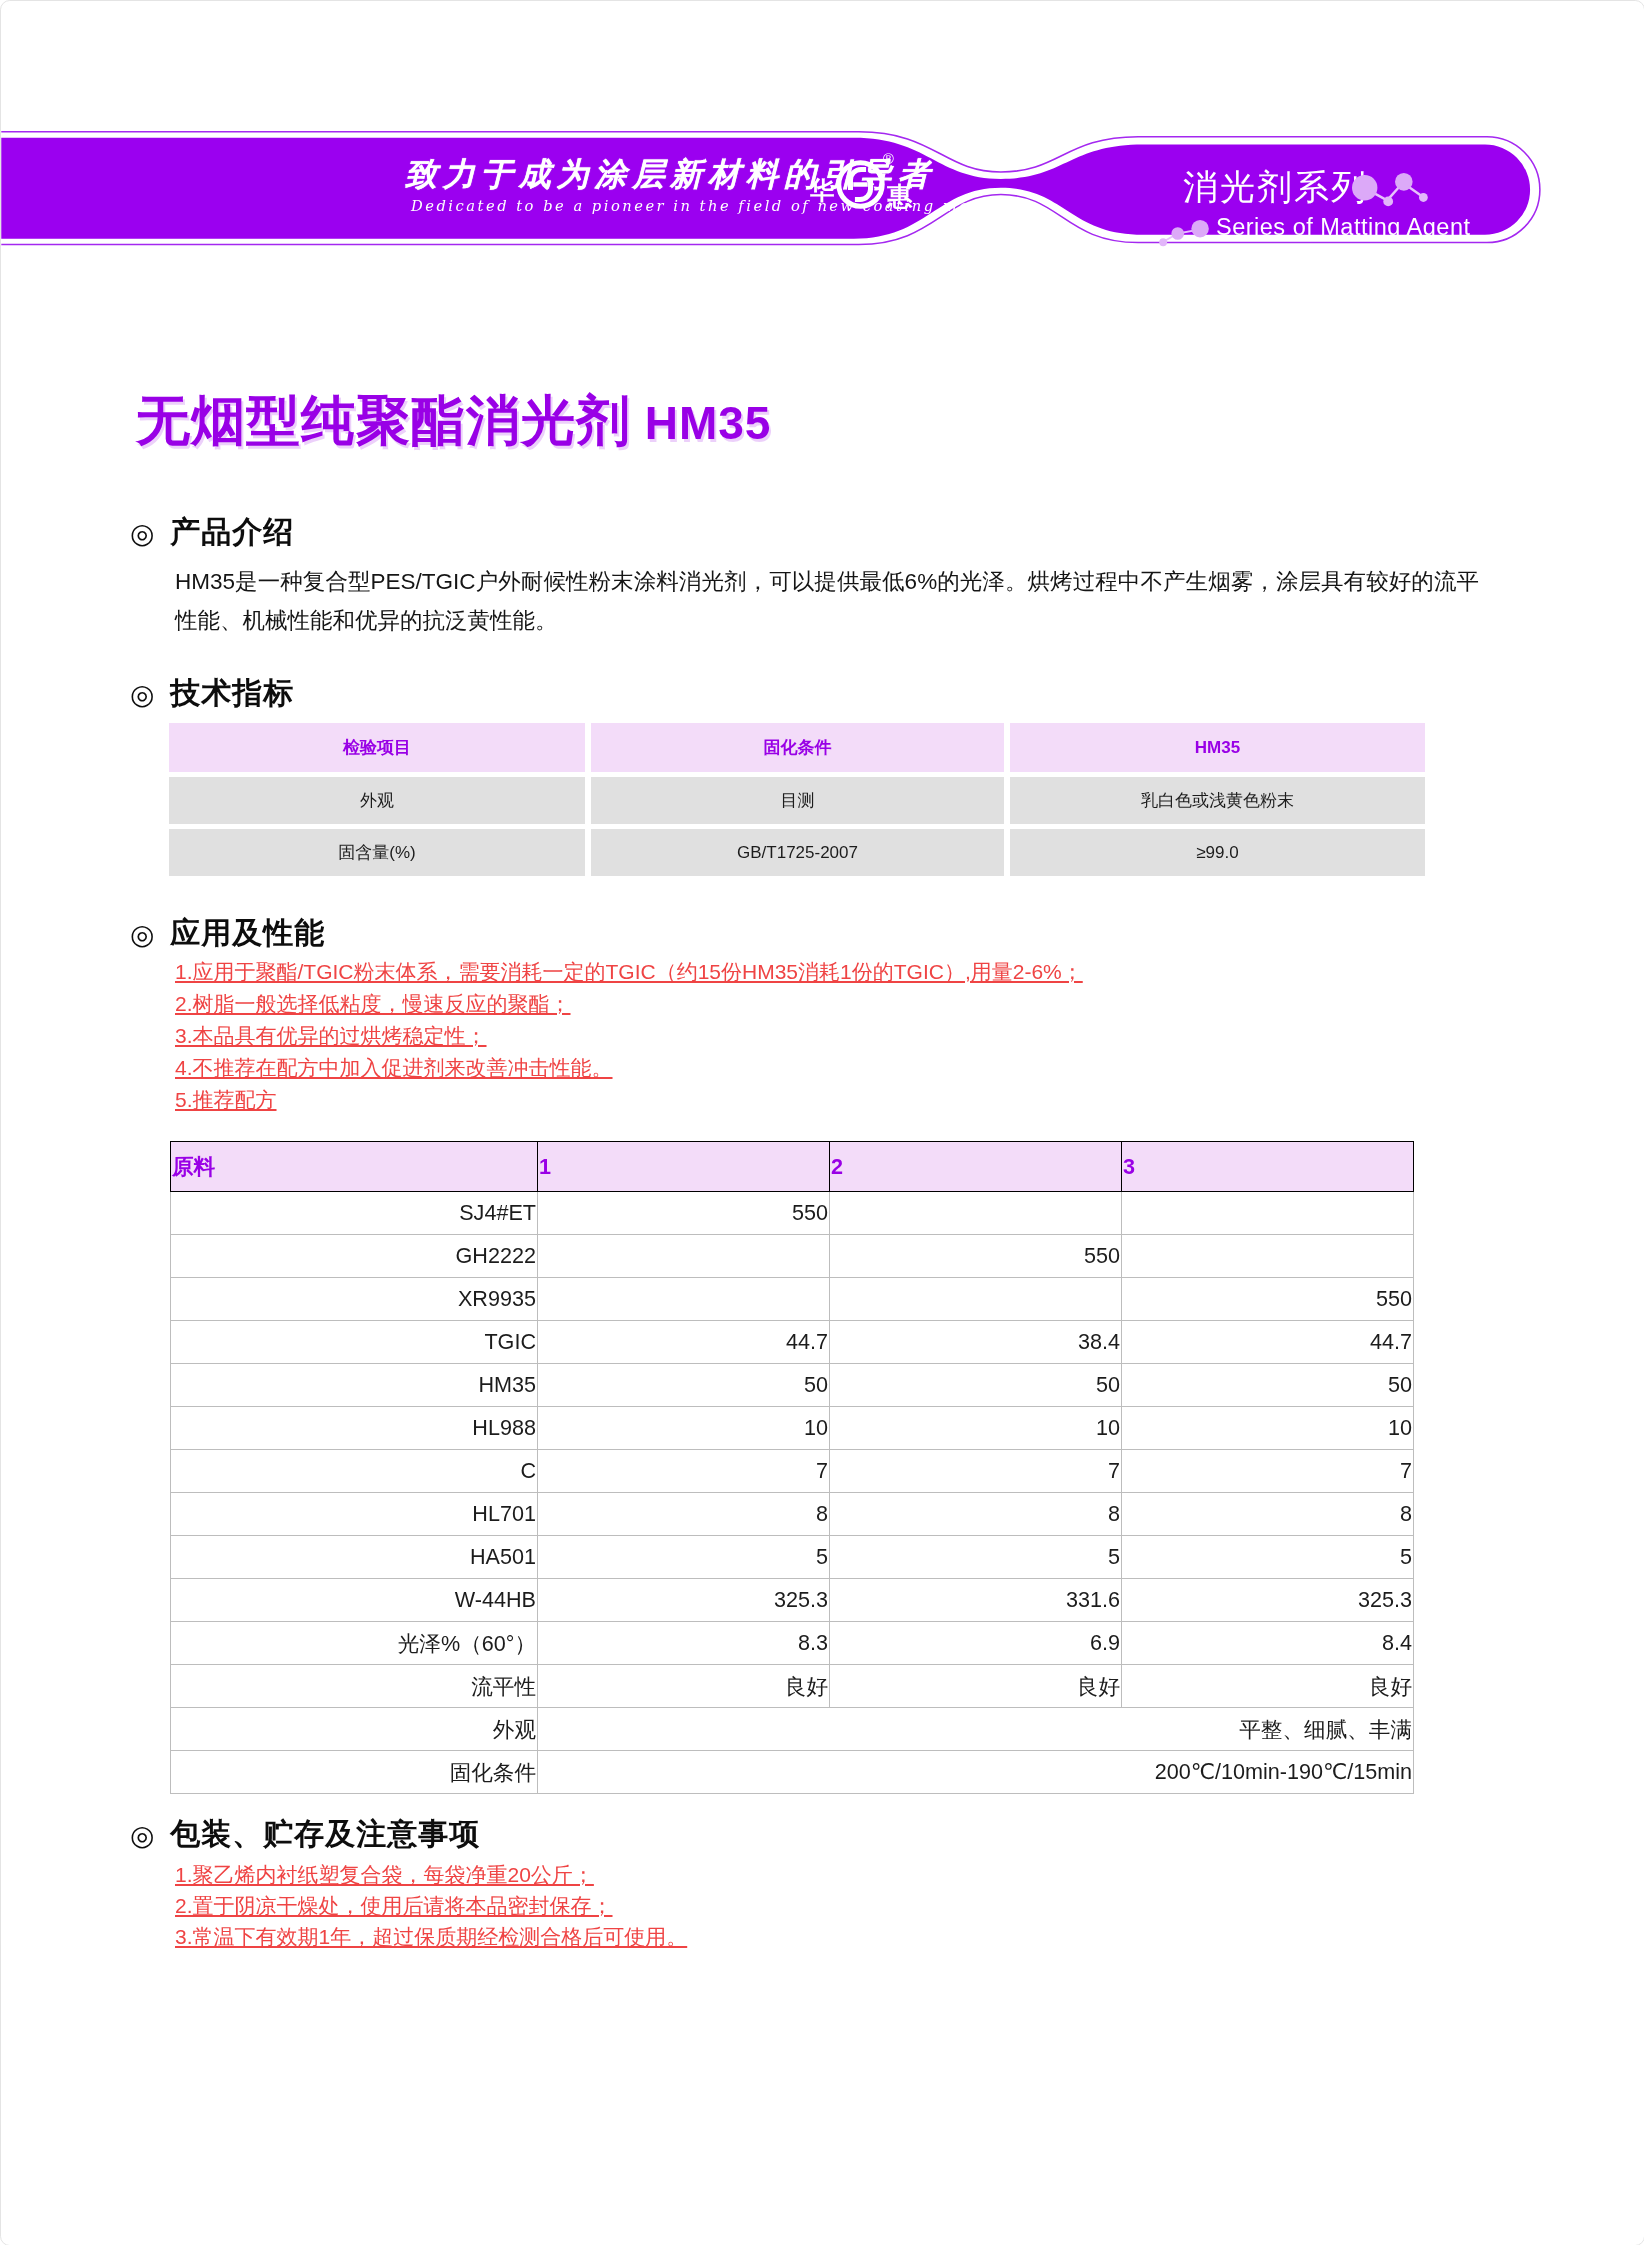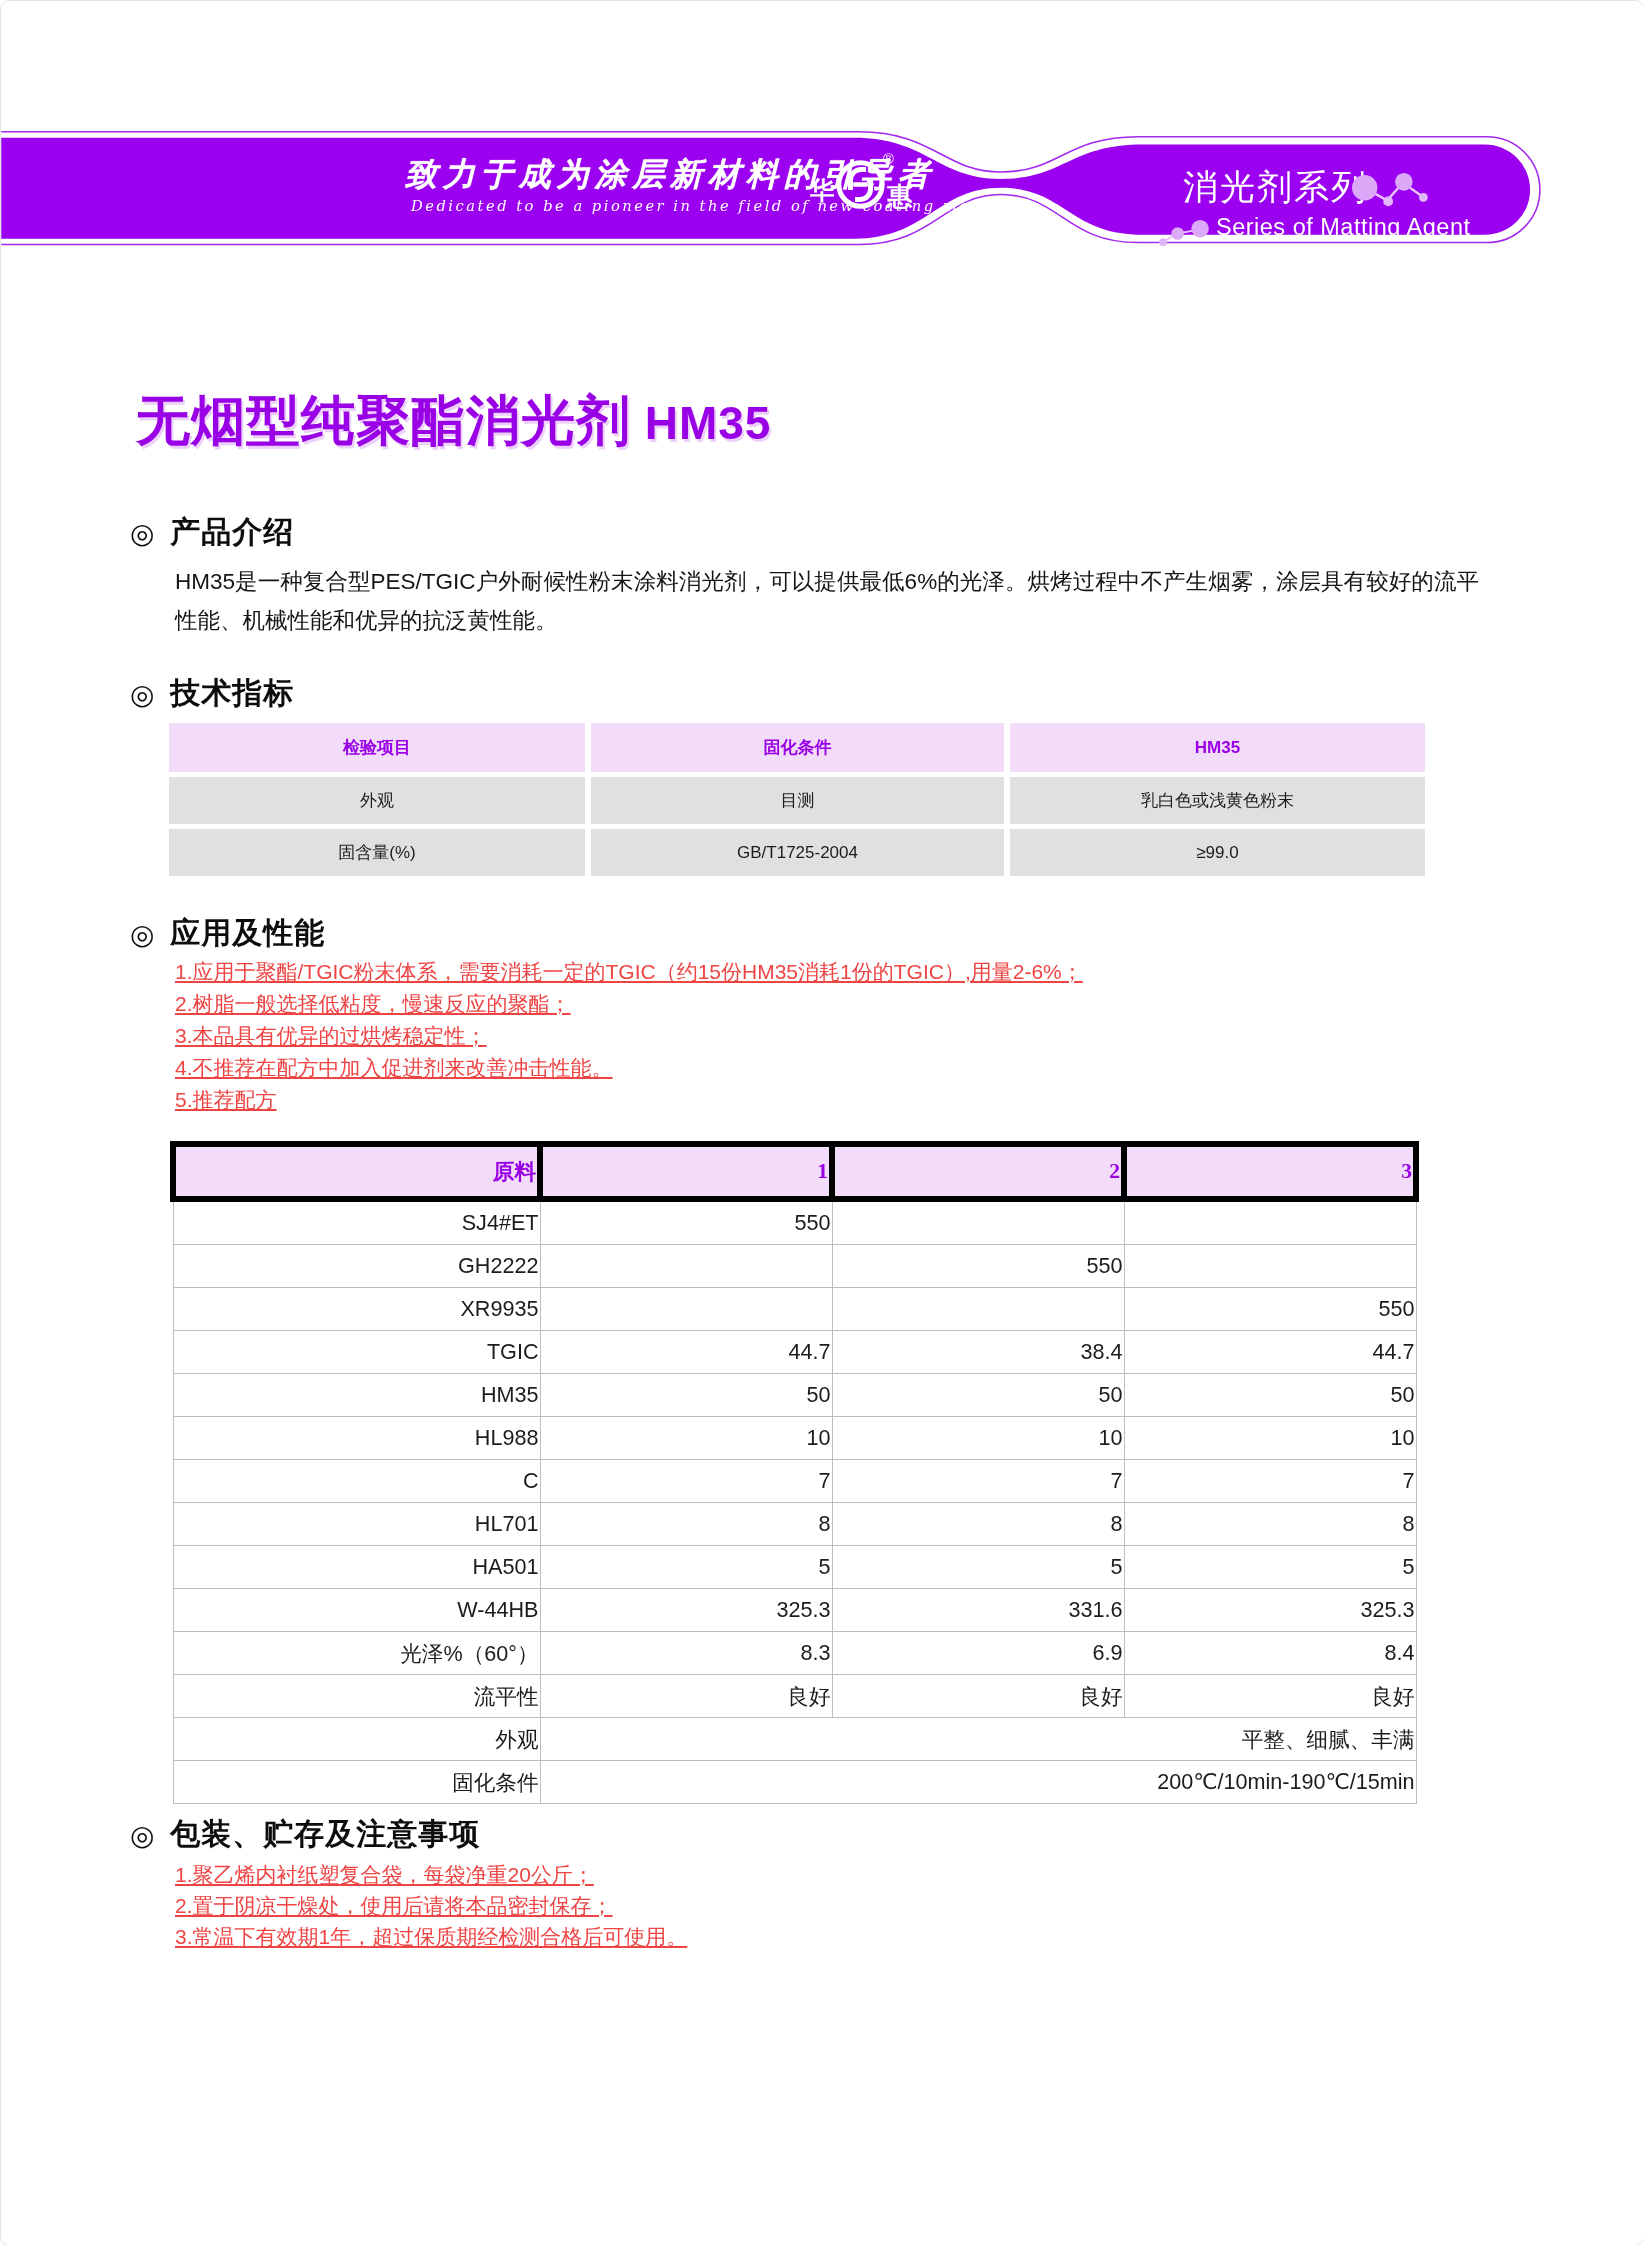--- a/index.html
+++ b/index.html
@@ -69,21 +69,21 @@
   .table1 td{
     height:45px;background:#e0e0e0;color:#1c1c1c;
     text-align:center;vertical-align:middle;
   }
   .table2{
     position:absolute;left:169px;top:1140px;width:1243px;
     border-collapse:collapse;font-size:21.6px;
   }
   .table2 th{
     height:47px;background:#f3dcf9;color:#9900e6;font-weight:bold;
-    border:6px solid #000000;text-align:right;vertical-align:middle;font-family:Liberation Serif, serif;
+    border:1px solid #000000;text-align:left;vertical-align:middle;
   }
   .table2 td{
     height:40px;background:#fff;color:#1c1c1c;
     border:1px solid #bdbdbd;text-align:right;vertical-align:middle;
   }
   
   .num-list{position:absolute;color:#ef4444;text-decoration:underline;}
   .app-list{left:174px;top:955px;font-size:21px;line-height:32px;}
   .pack-list{left:174px;top:1858px;font-size:21px;line-height:31px;}
   .list-line{white-space:nowrap;}
@@ -167,21 +167,21 @@
         </tr>
       </thead>
     <tbody>
         <tr>
           <td>外观</td>
           <td>目测</td>
           <td>乳白色或浅黄色粉末</td>
         </tr>
         <tr>
           <td>固含量(%)</td>
-          <td>GB/T1725-2004</td>
+          <td>GB/T1725-2007</td>
           <td>≥99.0</td>
         </tr>
       </tbody>
   </table>
 
   <div class="sec-heading sh3">
     <span class="bullet">◎</span>
     <span>应用及性能</span>
   </div>
   <div class="num-list app-list">

